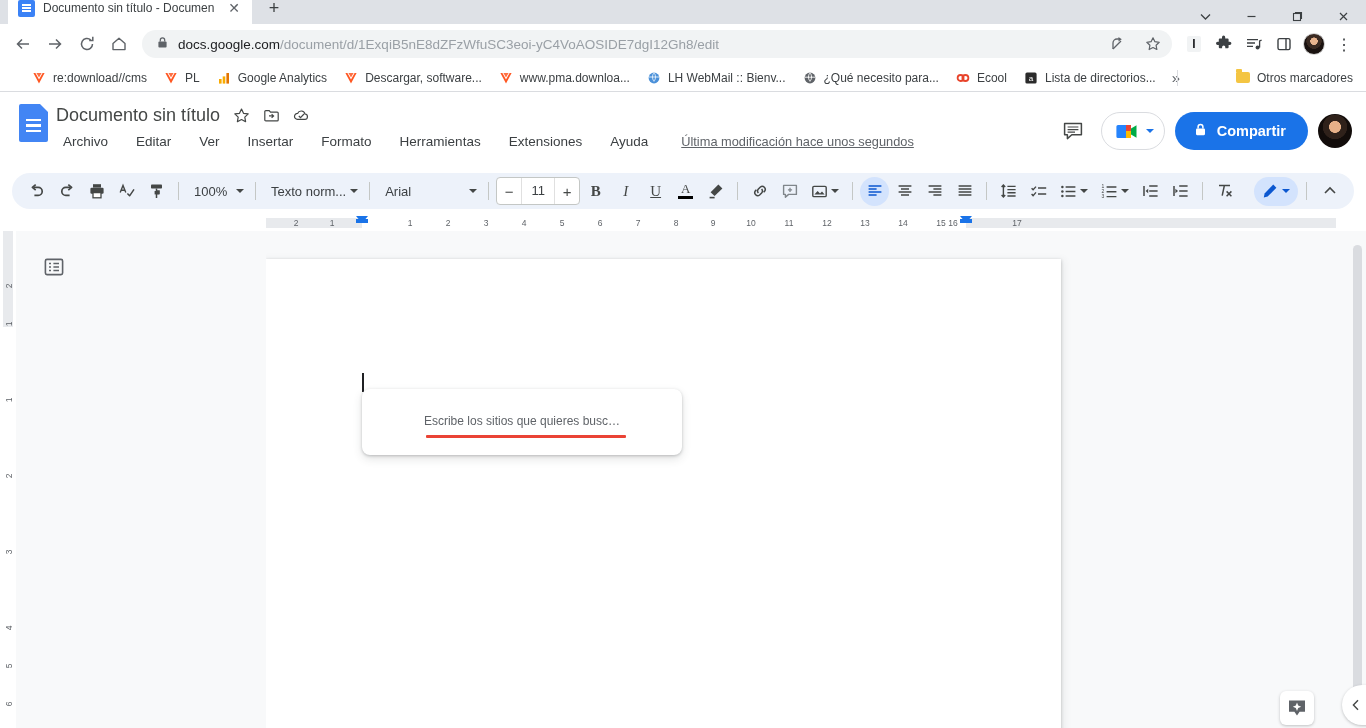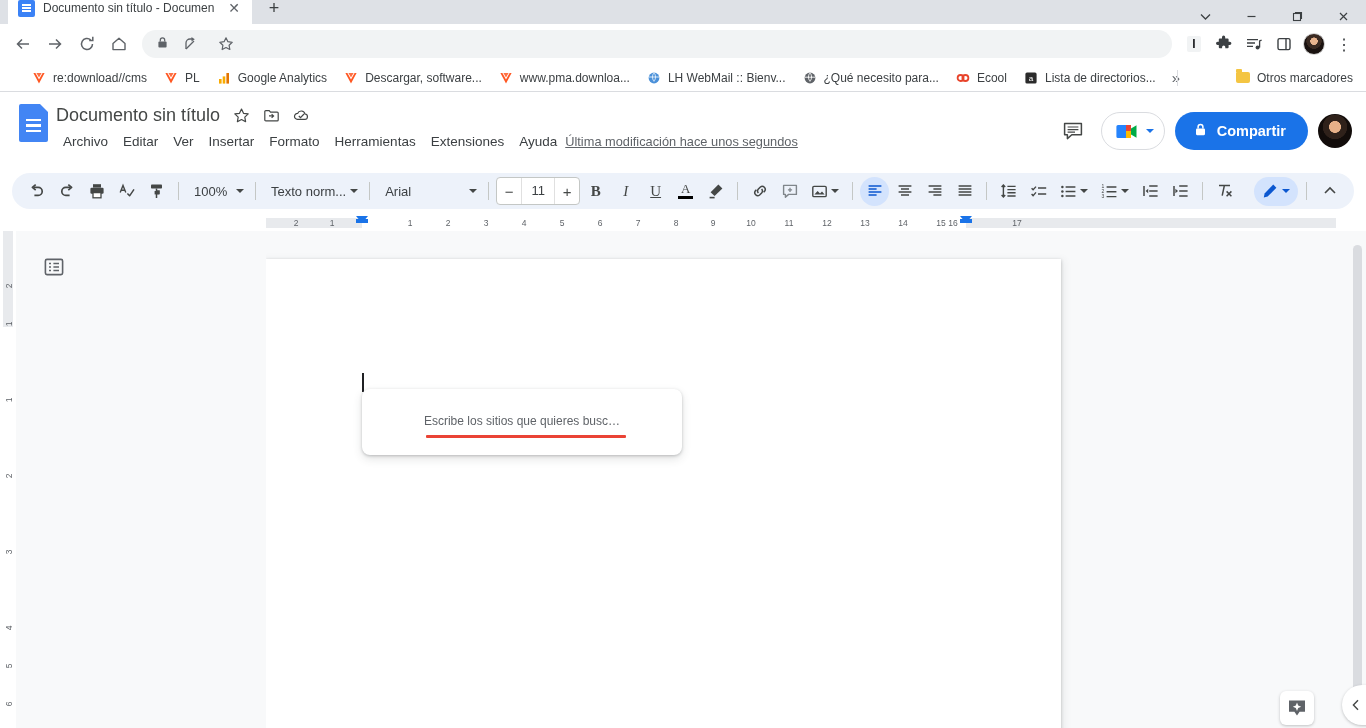--- a/index.html
+++ b/index.html
@@ -110,24 +110,24 @@
     content: ""; position: absolute; top: 0; right: 0;
     border-width: 0 8px 8px 0; border-style: solid;
     border-color: transparent #fff transparent transparent;
   }
   .doclogo-shape i { width: 15px; height: 2.4px; background: #fff; display: block; }
   .doclogo-shape i:first-child { margin-top: 5px; }
   .header-mid { display: flex; flex-direction: column; gap: 1px; padding-top: 2px; }
   .title-row { display: flex; align-items: center; gap: 13px; height: 26px; }
   .doc-title { font-size: 18px; color: #444746; white-space: nowrap; }
   .title-icon { color: #5f6368; display: flex; align-items: center; }
-  .menu-row { display: flex; align-items: center; gap: 1px; height: 24px; }
+  .menu-row { display: flex; align-items: center; gap: 14px; height: 24px; }
   .menu-item { font-size: 13.5px; color: #3c4043; padding: 2px 7px; border-radius: 4px; white-space: nowrap; }
   .last-edit {
-    font-size: 12.8px; color: #5f6368; margin-left: 0;
+    font-size: 12.8px; color: #5f6368; margin-left: 12px;
     text-decoration: underline; white-space: nowrap;
   }
   .header-right { margin-left: auto; display: flex; align-items: center; gap: 10px; padding-top: 6px; }
   .hdr-icon-btn { width: 36px; height: 36px; border-radius: 50%; display: flex; align-items: center; justify-content: center; color: #444746; }
   .meet-btn {
     height: 38px; border: 1px solid #dadce0; border-radius: 20px;
     display: flex; align-items: center; gap: 4px; padding: 0 10px 0 12px;
   }
   .meet-cam { position: relative; width: 28px; height: 19px; }
   .share-btn {
@@ -302,20 +302,21 @@
       </svg>
   </div>
 
   <div class="omnibox">
     <span>
       <svg width="13" height="13" viewBox="0 0 13 13">
           <rect x="2.4" y="5.6" width="8.2" height="6" rx="1" fill="#5f6368"></rect>
           <path d="M4.3 5.6 V4.1 a2.2 2.2 0 0 1 4.4 0 V5.6" stroke="#5f6368" stroke-width="1.25" fill="none"></path>
         </svg>
     </span>
+    <span class="omnibox-url"><b>docs.google.com</b><span>/document/d/1ExqiB5nE8dZFzWfuSC3eoi-yC4VoAOSIDE7dgI12Gh8/edit</span></span>
     <span class="omni-icon">
       <svg width="16" height="16" viewBox="0 0 16 16">
           <path d="M3 13 V7 a4 4 0 0 1 4-4 h3" stroke="#5f6368" stroke-width="1.3" fill="none"></path>
           <path d="M8.5 1 L11.8 3.2 L8.5 5.4 Z" fill="#5f6368"></path>
           <path d="M3 13 L11 5" stroke="#5f6368" stroke-width="1.3"></path>
         </svg>
     </span>
     <span class="omni-icon">
       <svg width="16" height="16" viewBox="0 0 16 16">
           <path d="M8 1.8 L9.9 5.7 L14.2 6.3 L11.1 9.3 L11.85 13.5 L8 11.5 L4.15 13.5 L4.9 9.3 L1.8 6.3 L6.1 5.7 Z" stroke="#5f6368" stroke-width="1.2" fill="none" stroke-linejoin="round"></path>

